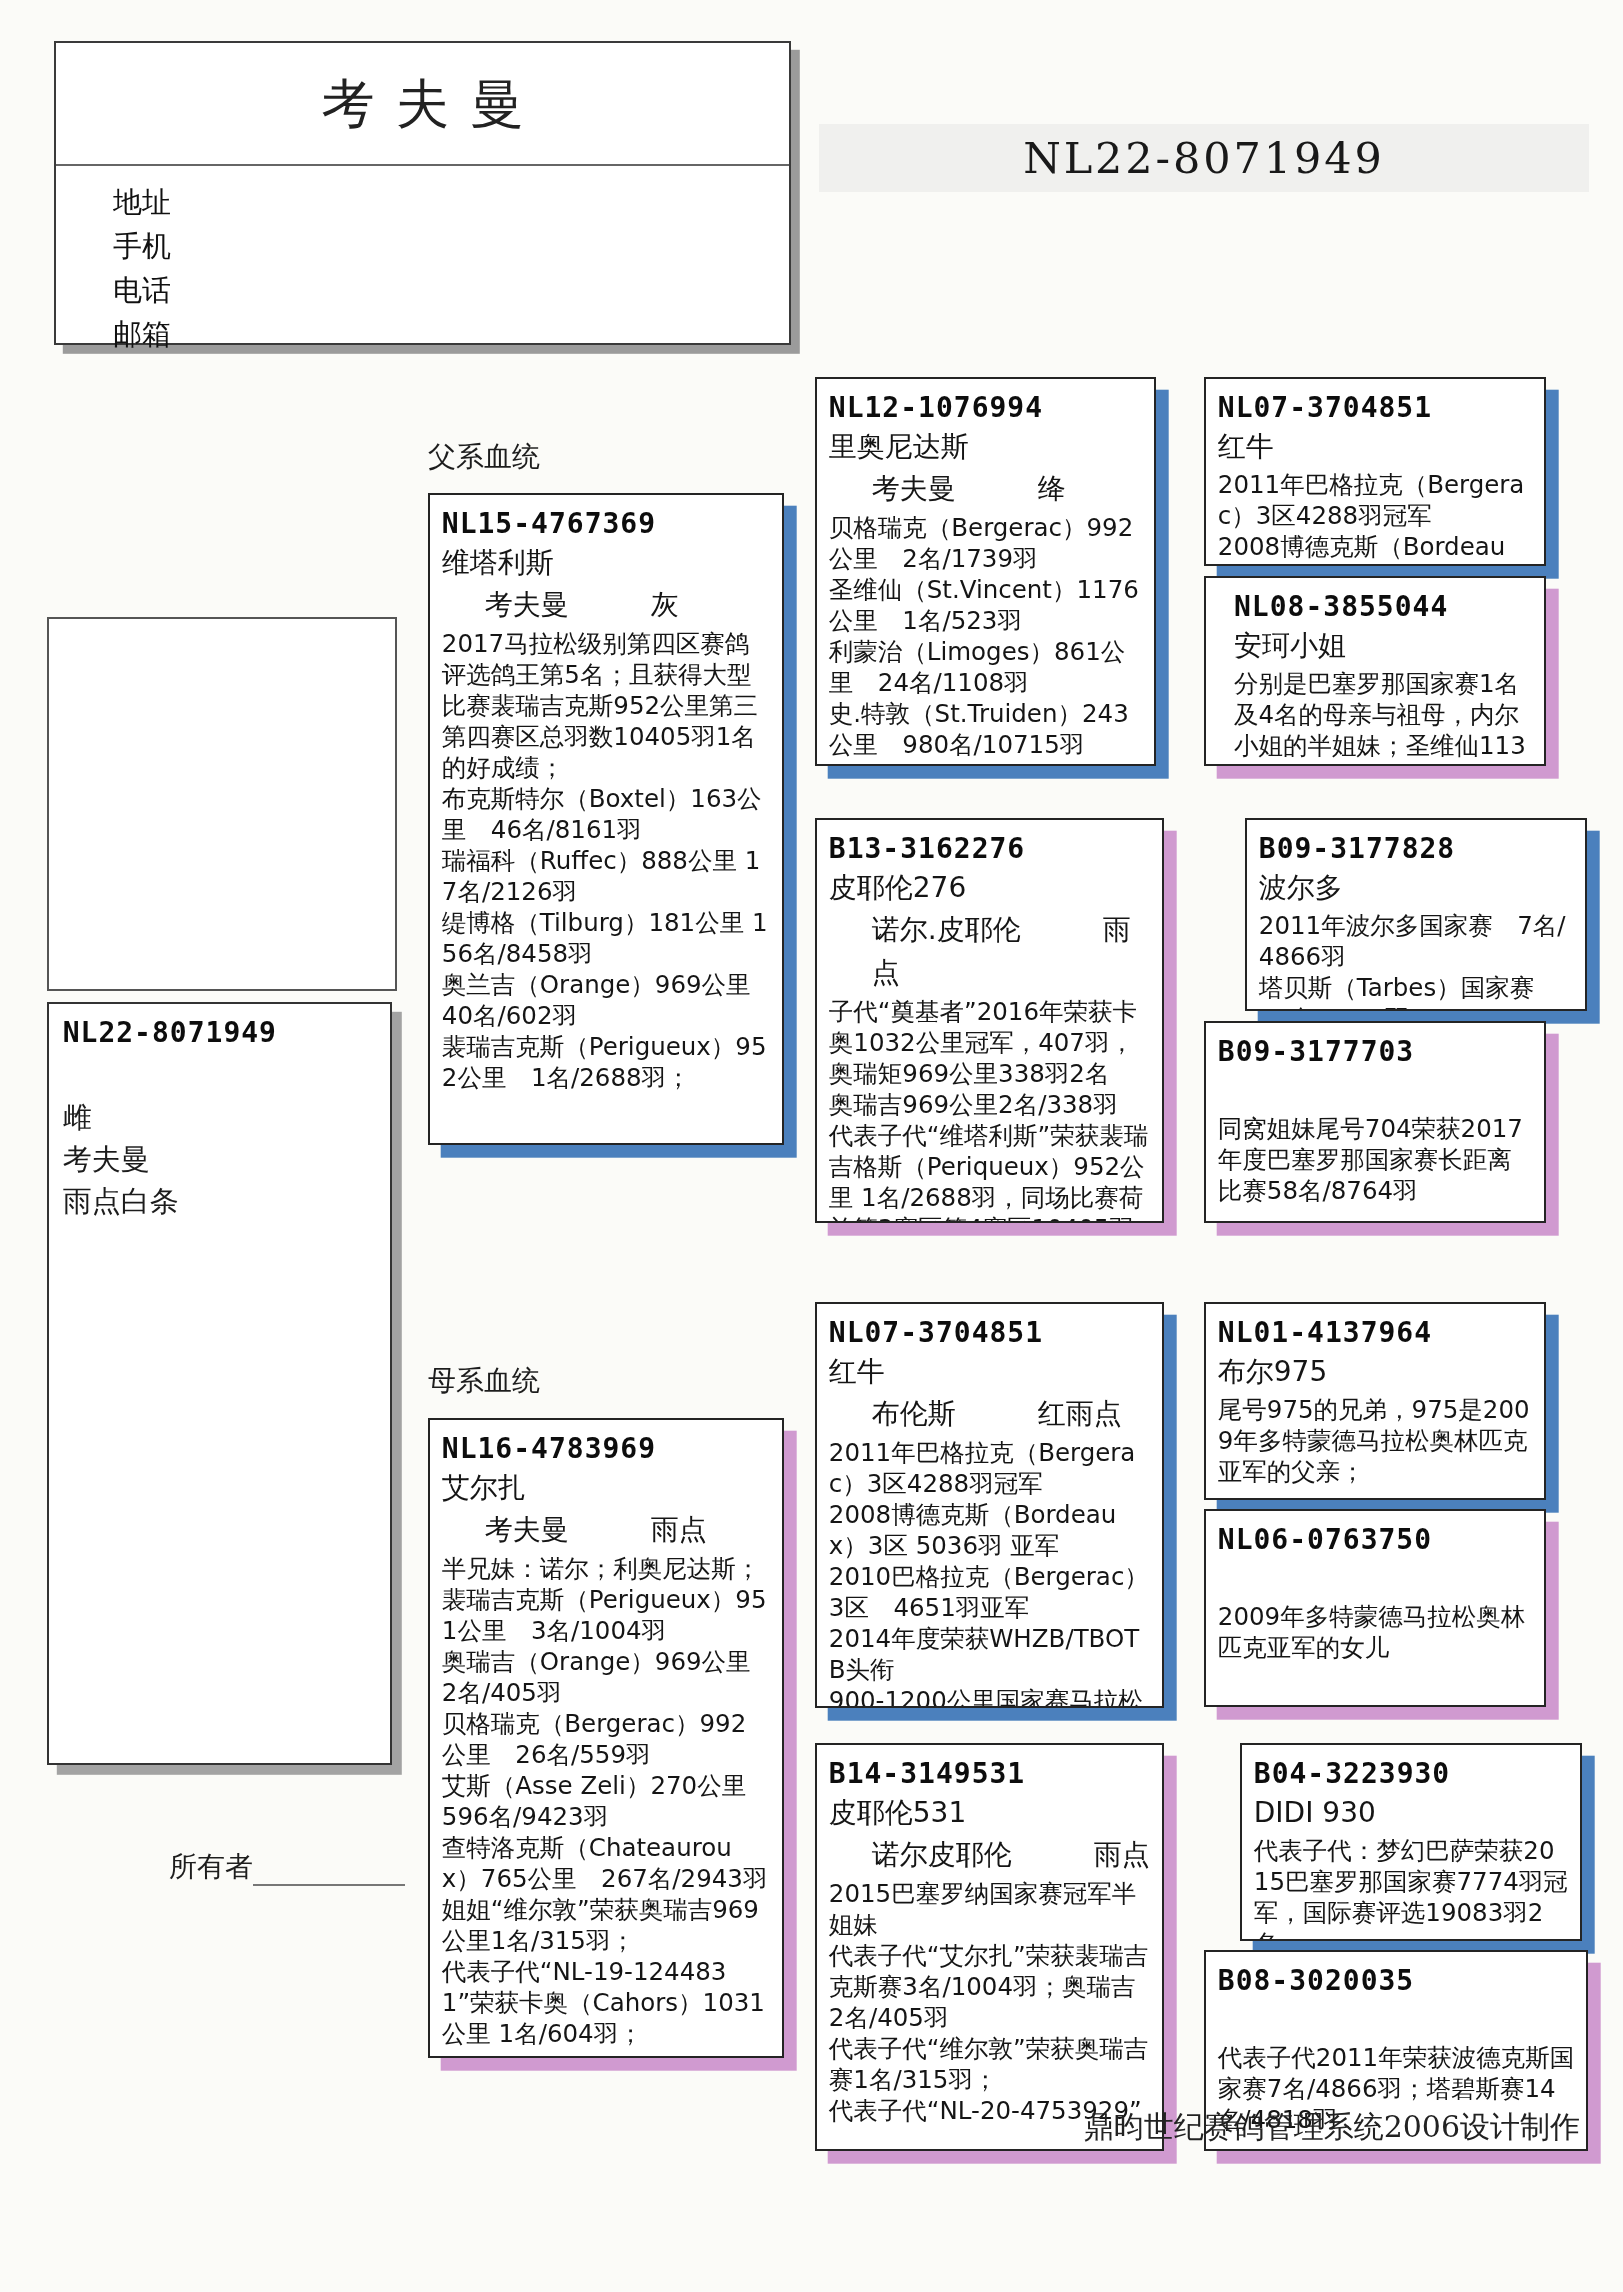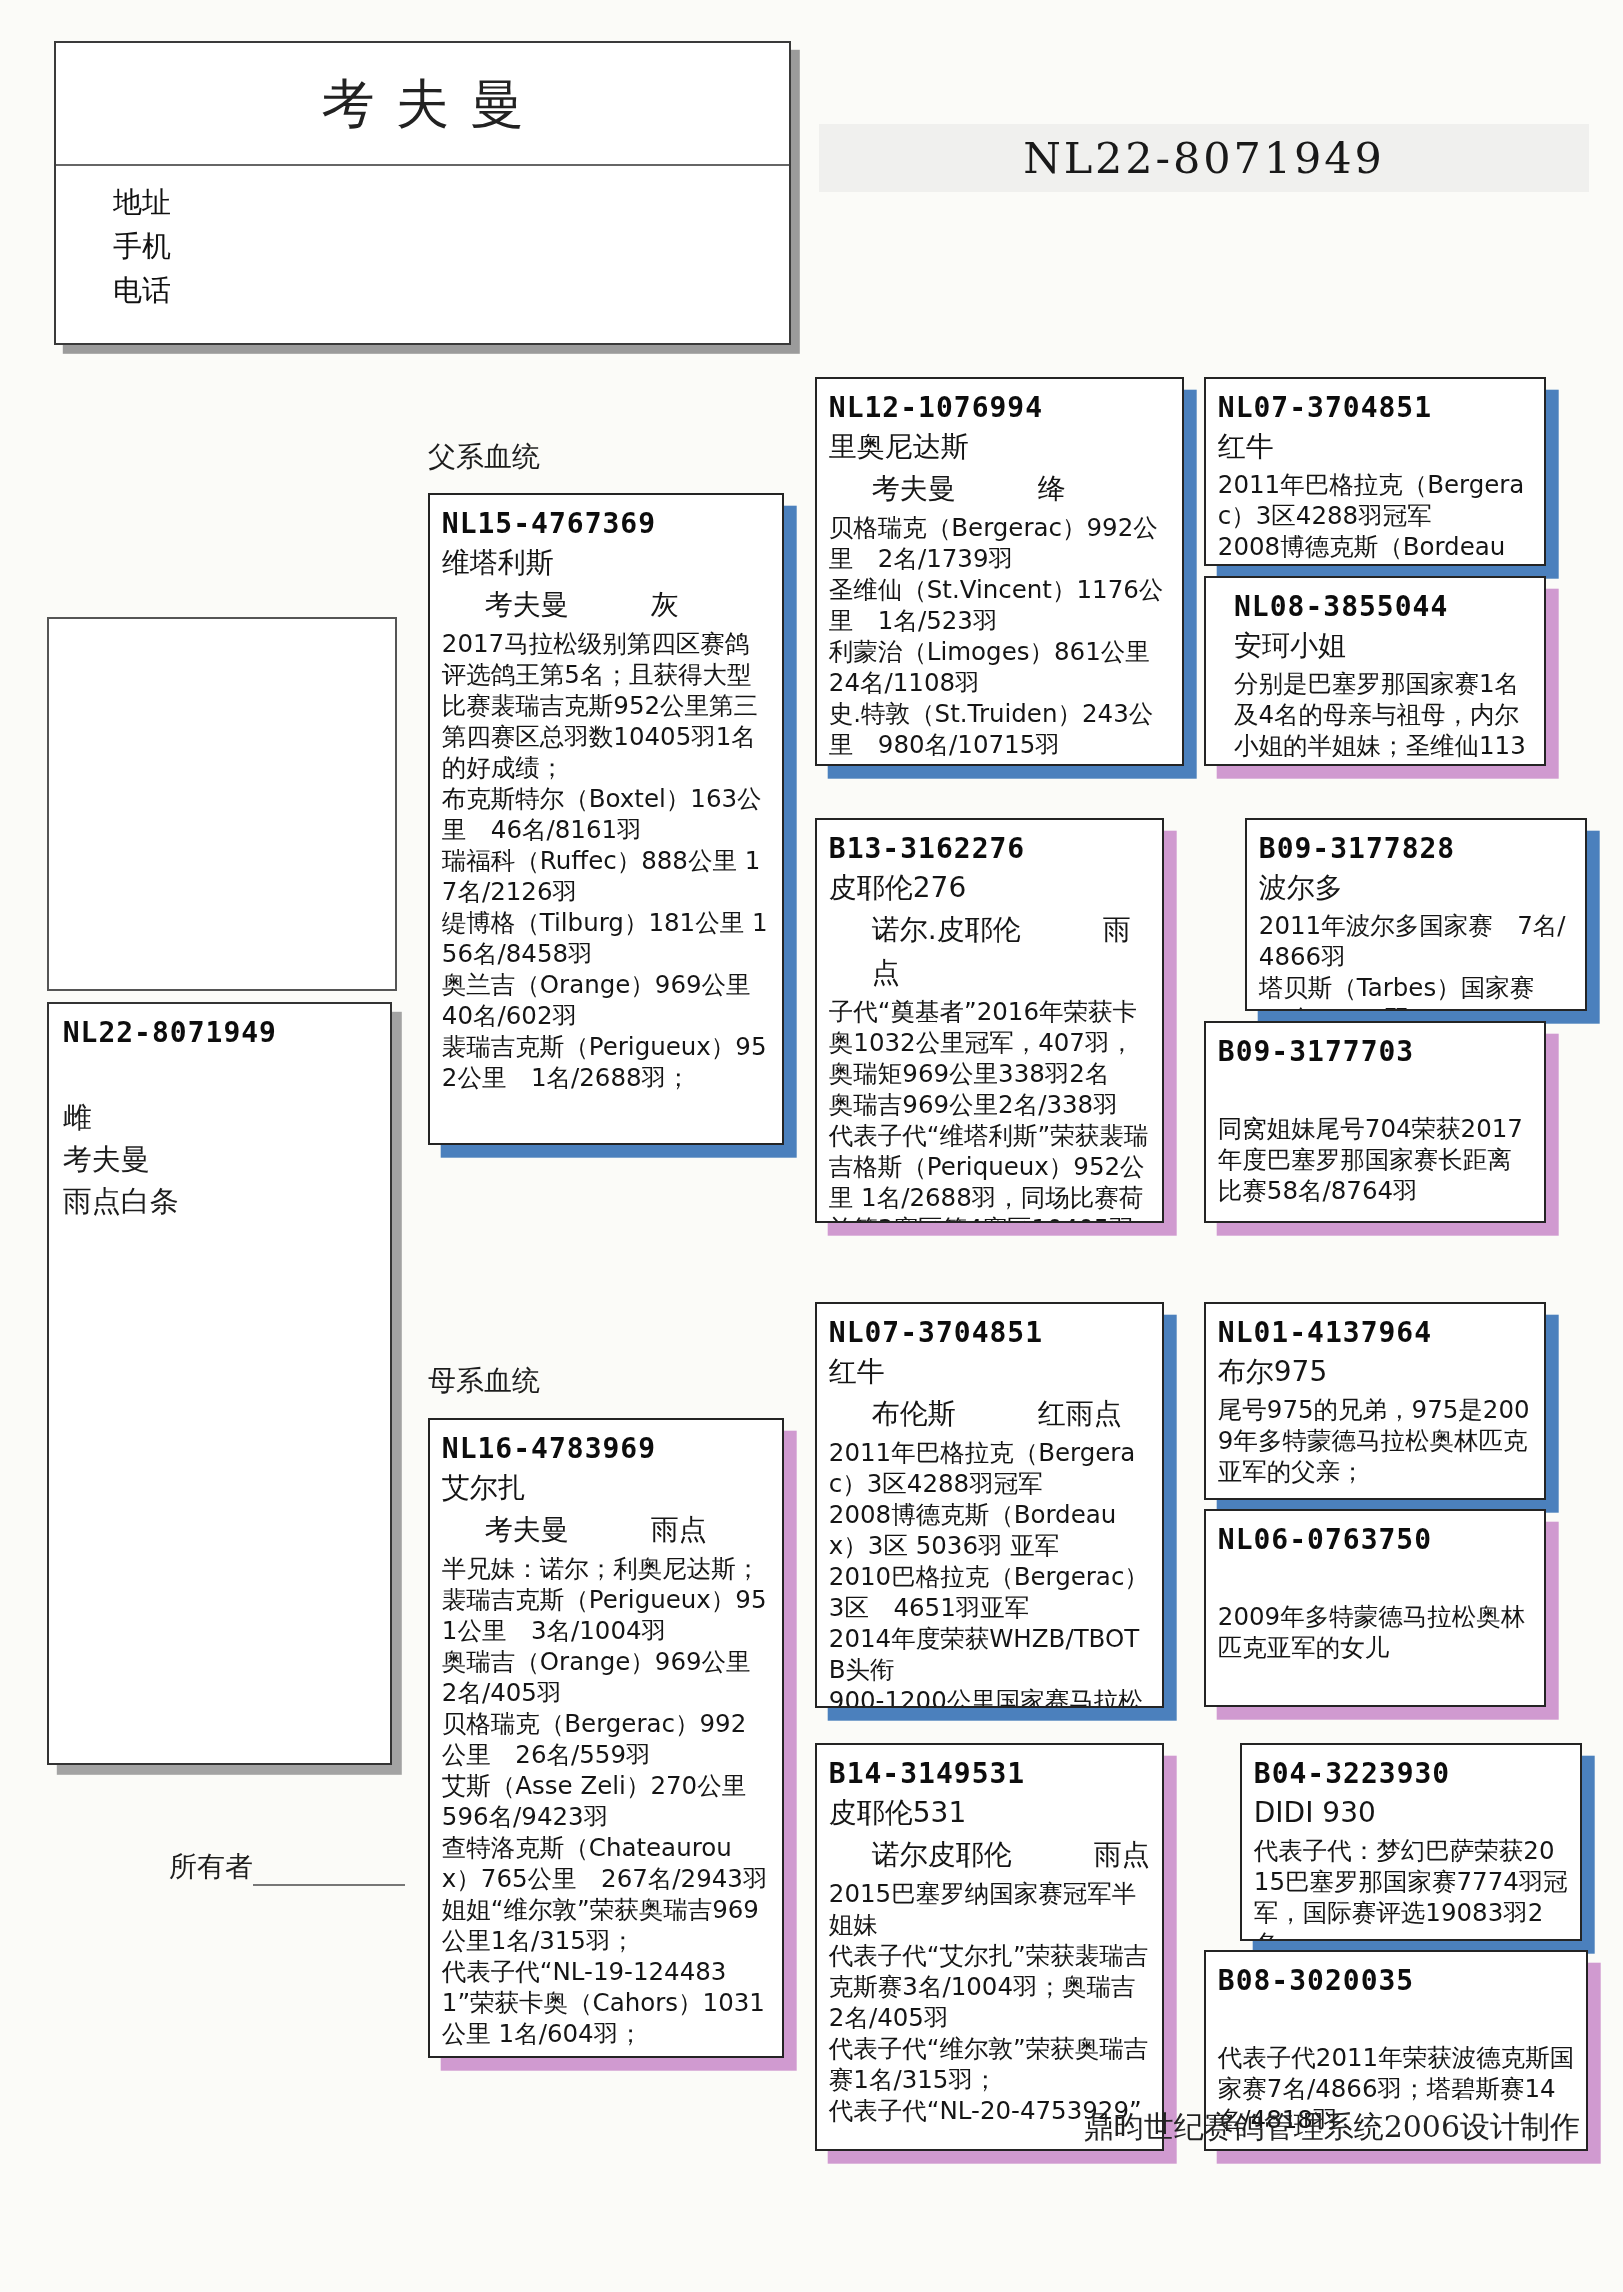--- a/index.html
+++ b/index.html
@@ -72,20 +72,21 @@
 </head>
 <body>
 
 <div class="owner-card">
   <div class="owner-title">考夫曼</div>
   <div class="owner-divider"></div>
   <div class="owner-fields">
     <div class="owner-field">地址</div>
     <div class="owner-field">手机</div>
     <div class="owner-field">电话</div>
+    <div class="owner-field">邮箱</div>
   </div>
 </div>
 
 <div class="ring-banner">NL22-8071949</div>
 
 <div class="photo-box"></div>
 
 <div class="subject-box">
   <div class="ring">NL22-8071949</div>
   <div class="subject-lines">
@@ -119,21 +120,21 @@
   <div class="desc">半兄妹：诺尔；利奥尼达斯；
 裴瑞吉克斯（Perigueux）951公里　3名/1004羽
 奥瑞吉（Orange）969公里　2名/405羽
 贝格瑞克（Bergerac）992公里　26名/559羽
 艾斯（Asse Zeli）270公里　596名/9423羽
 查特洛克斯（Chateauroux）765公里　267名/2943羽
 姐姐“维尔敦”荣获奥瑞吉969公里1名/315羽；
 代表子代“NL-19-1244831”荣获卡奥（Cahors）1031公里 1名/604羽；</div>
 </div>
 
-<div class="pbox blue" style="left:815px;top:377px;width:369px;height:389px;">
+<div class="pbox blue" style="left:815px;top:377px;width:341px;height:389px;">
   <div class="ring">NL12-1076994</div>
   <div class="pname">里奥尼达斯</div>
   <div class="strain-row"><span>考夫曼</span><span class="feather">绛</span></div>
   <div class="desc">贝格瑞克（Bergerac）992公里　2名/1739羽
 圣维仙（St.Vincent）1176公里　1名/523羽
 利蒙治（Limoges）861公里　24名/1108羽
 史.特敦（St.Truiden）243公里　980名/10715羽</div>
 </div>
 
 <div class="pbox pink" style="left:815px;top:818px;width:349px;height:405px;">

